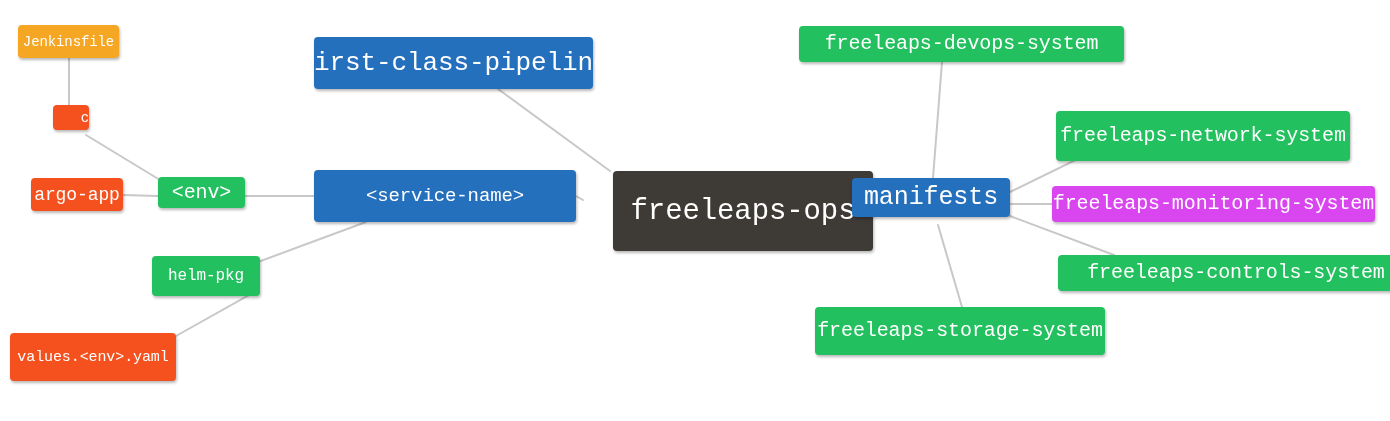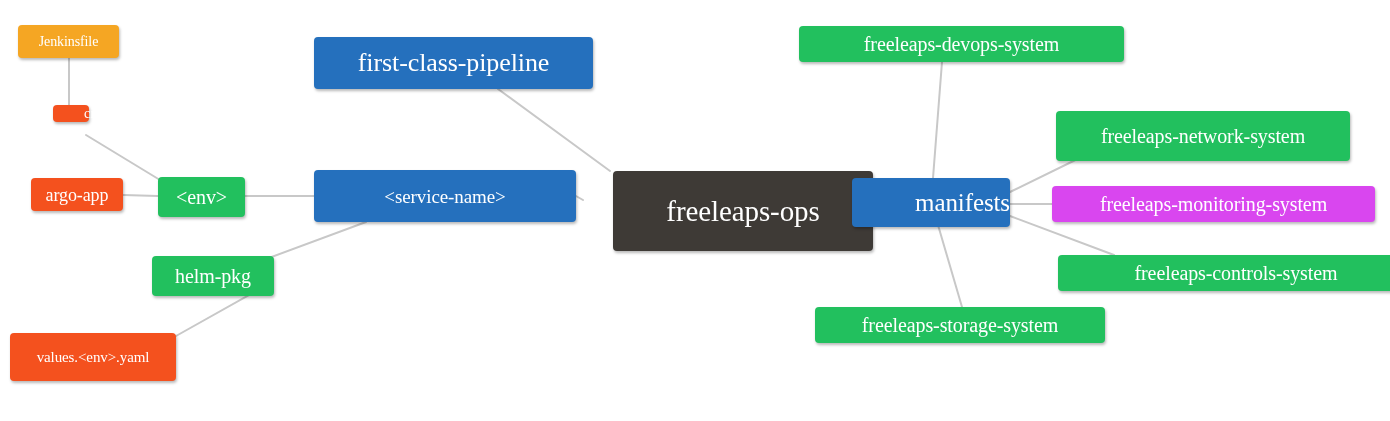--- a/index.html
+++ b/index.html
@@ -6,21 +6,21 @@
     margin: 0;
     padding: 0;
     background: #ffffff;
   }
   #canvas {
     position: relative;
     width: 1390px;
     height: 421px;
     background: #ffffff;
     overflow: hidden;
-    font-family: Liberation Serif, serif;
+    font-family: Liberation Mono, monospace;
   }
   #edge-layer {
     position: absolute;
     left: 0;
     top: 0;
     width: 1390px;
     height: 421px;
   }
   .node {
     position: absolute;
@@ -57,56 +57,56 @@
       <line x1="933" y1="178" x2="942" y2="62" stroke="#c8c8c8" stroke-width="2" stroke-linecap="round"></line>
       <line x1="1010" y1="192" x2="1102" y2="147" stroke="#c8c8c8" stroke-width="2" stroke-linecap="round"></line>
       <line x1="1010" y1="204" x2="1052" y2="204" stroke="#c8c8c8" stroke-width="2" stroke-linecap="round"></line>
       <line x1="1010" y1="216" x2="1114" y2="255" stroke="#c8c8c8" stroke-width="2" stroke-linecap="round"></line>
       <line x1="938" y1="225" x2="962" y2="307" stroke="#c8c8c8" stroke-width="2" stroke-linecap="round"></line>
     </svg>
   <div id="node-layer">
       <div class="node" style="left: 18px; top: 25px; width: 101px; height: 33px; background: rgb(245, 166, 35); font-size: 14px;">
         <span class="node-label">Jenkinsfile</span>
       </div>
-      <div class="node" style="left: 53px; top: 105px; width: 33px; height: 17px; background: rgb(244, 81, 30); font-size: 14px; padding-left: 36px;">
+      <div class="node" style="left: 53px; top: 105px; width: 33px; height: 25px; background: rgb(244, 81, 30); font-size: 14px; padding-left: 36px;">
         <span class="node-label">ci</span>
       </div>
       <div class="node" style="left: 31px; top: 178px; width: 92px; height: 33px; background: rgb(244, 81, 30); font-size: 18px;">
         <span class="node-label">argo-app</span>
       </div>
-      <div class="node" style="left: 158px; top: 177px; width: 87px; height: 40px; background: rgb(34, 192, 94); font-size: 20px;">
+      <div class="node" style="left: 158px; top: 177px; width: 87px; height: 31px; background: rgb(34, 192, 94); font-size: 20px;">
         <span class="node-label">&lt;env&gt;</span>
       </div>
-      <div class="node" style="left: 152px; top: 256px; width: 122px; height: 40px; background: rgb(34, 192, 94); font-size: 20px;">
+      <div class="node" style="left: 152px; top: 256px; width: 108px; height: 40px; background: rgb(34, 192, 94); font-size: 16px;">
         <span class="node-label">helm-pkg</span>
       </div>
       <div class="node" style="left: 10px; top: 333px; width: 166px; height: 48px; background: rgb(244, 81, 30); font-size: 15px;">
         <span class="node-label">values.&lt;env&gt;.yaml</span>
       </div>
       <div class="node" style="left: 314px; top: 170px; width: 262px; height: 52px; background: rgb(37, 112, 189); font-size: 19px;">
         <span class="node-label">&lt;service-name&gt;</span>
       </div>
       <div class="node" style="left: 314px; top: 37px; width: 279px; height: 52px; background: rgb(37, 112, 189); font-size: 26px; justify-content: center;">
         <span class="node-label">first-class-pipeline</span>
       </div>
       <div class="node" style="left: 613px; top: 171px; width: 260px; height: 80px; background: rgb(62, 58, 54); font-size: 29px;">
         <span class="node-label">freeleaps-ops</span>
       </div>
-      <div class="node" style="left: 852px; top: 178px; width: 158px; height: 49px; background: rgb(37, 112, 189); font-size: 25px; justify-content: flex-end;">
+      <div class="node" style="left: 852px; top: 178px; width: 158px; height: 39px; background: rgb(37, 112, 189); font-size: 25px;">
         <span class="node-label">manifests</span>
       </div>
       <div class="node" style="left: 799px; top: 26px; width: 325px; height: 36px; background: rgb(34, 192, 94); font-size: 20px;">
         <span class="node-label">freeleaps-devops-system</span>
       </div>
       <div class="node" style="left: 1056px; top: 111px; width: 294px; height: 50px; background: rgb(34, 192, 94); font-size: 20px;">
         <span class="node-label">freeleaps-network-system</span>
       </div>
       <div class="node" style="left: 1052px; top: 186px; width: 323px; height: 36px; background: #d946ef; font-size: 20px;">
         <span class="node-label">freeleaps-monitoring-system</span>
       </div>
       <div class="node" style="left: 1058px; top: 255px; width: 356px; height: 36px; background: rgb(34, 192, 94); font-size: 20px;">
         <span class="node-label">freeleaps-controls-system</span>
       </div>
-      <div class="node" style="left: 815px; top: 307px; width: 290px; height: 36px; background: rgb(34, 192, 94); font-size: 20px;">
+      <div class="node" style="left: 815px; top: 307px; width: 290px; height: 48px; background: rgb(34, 192, 94); font-size: 20px;">
         <span class="node-label">freeleaps-storage-system</span>
       </div>
     </div>
 </div>
 
 </body></html>

